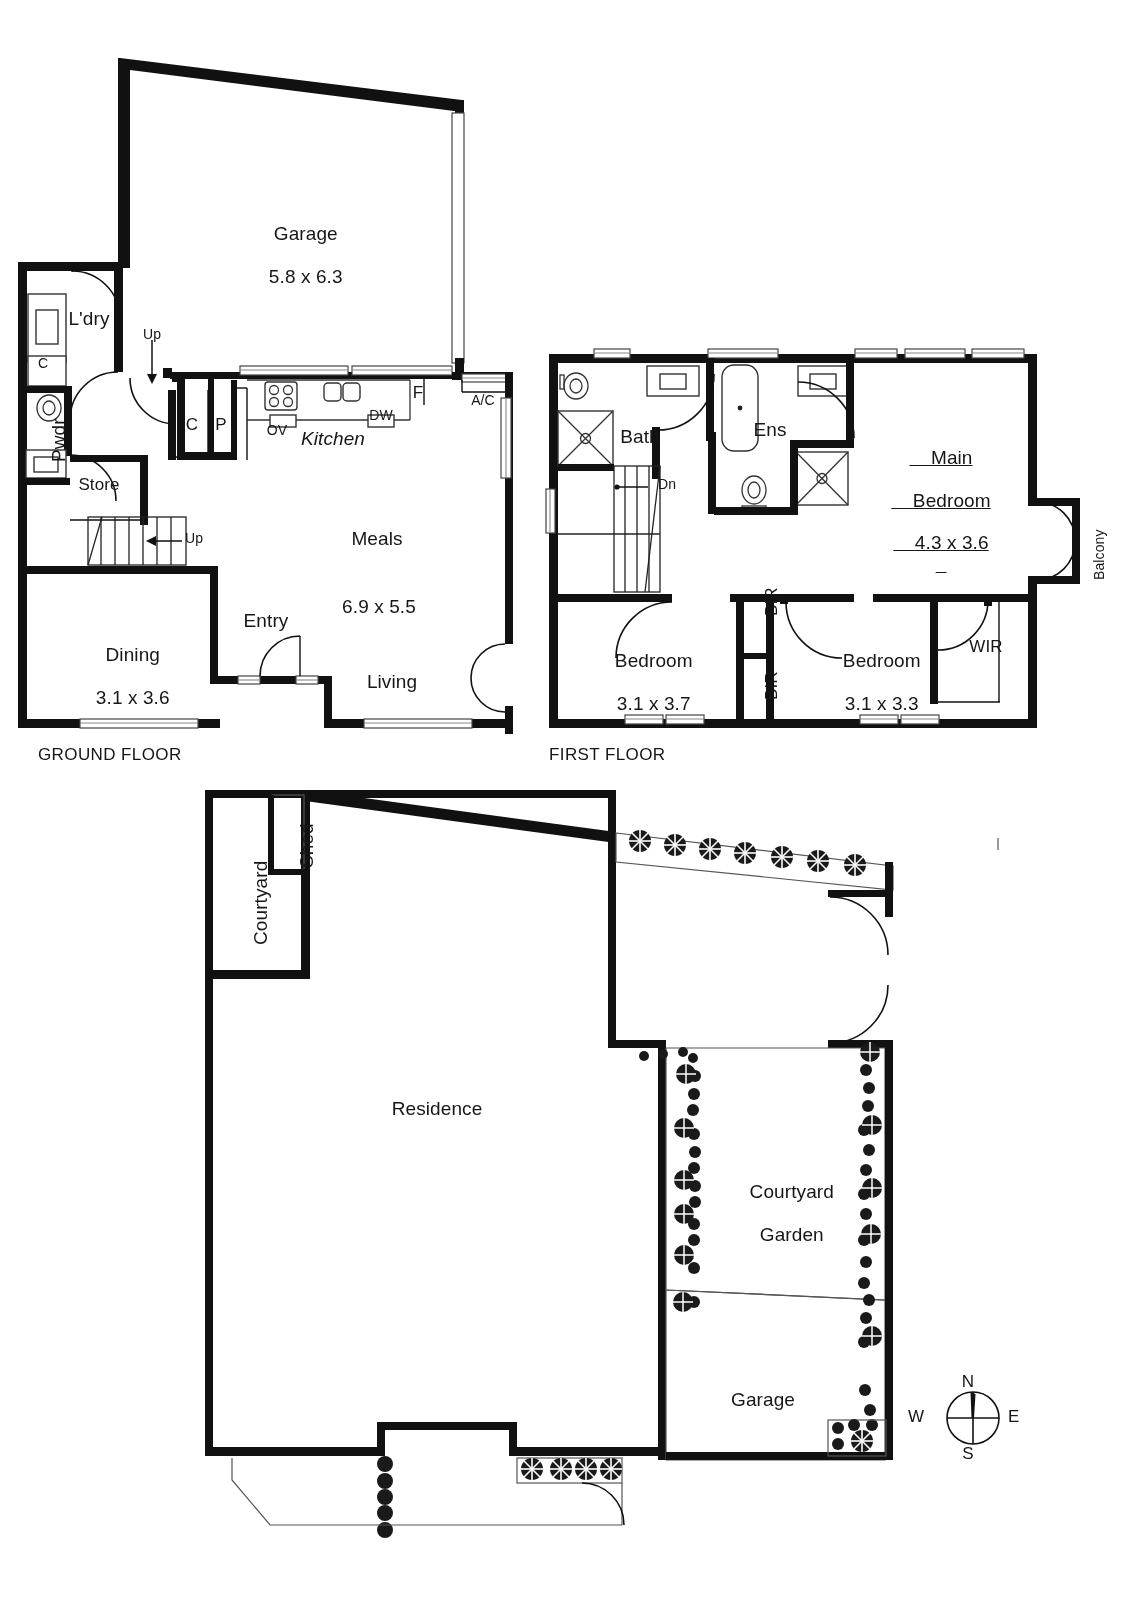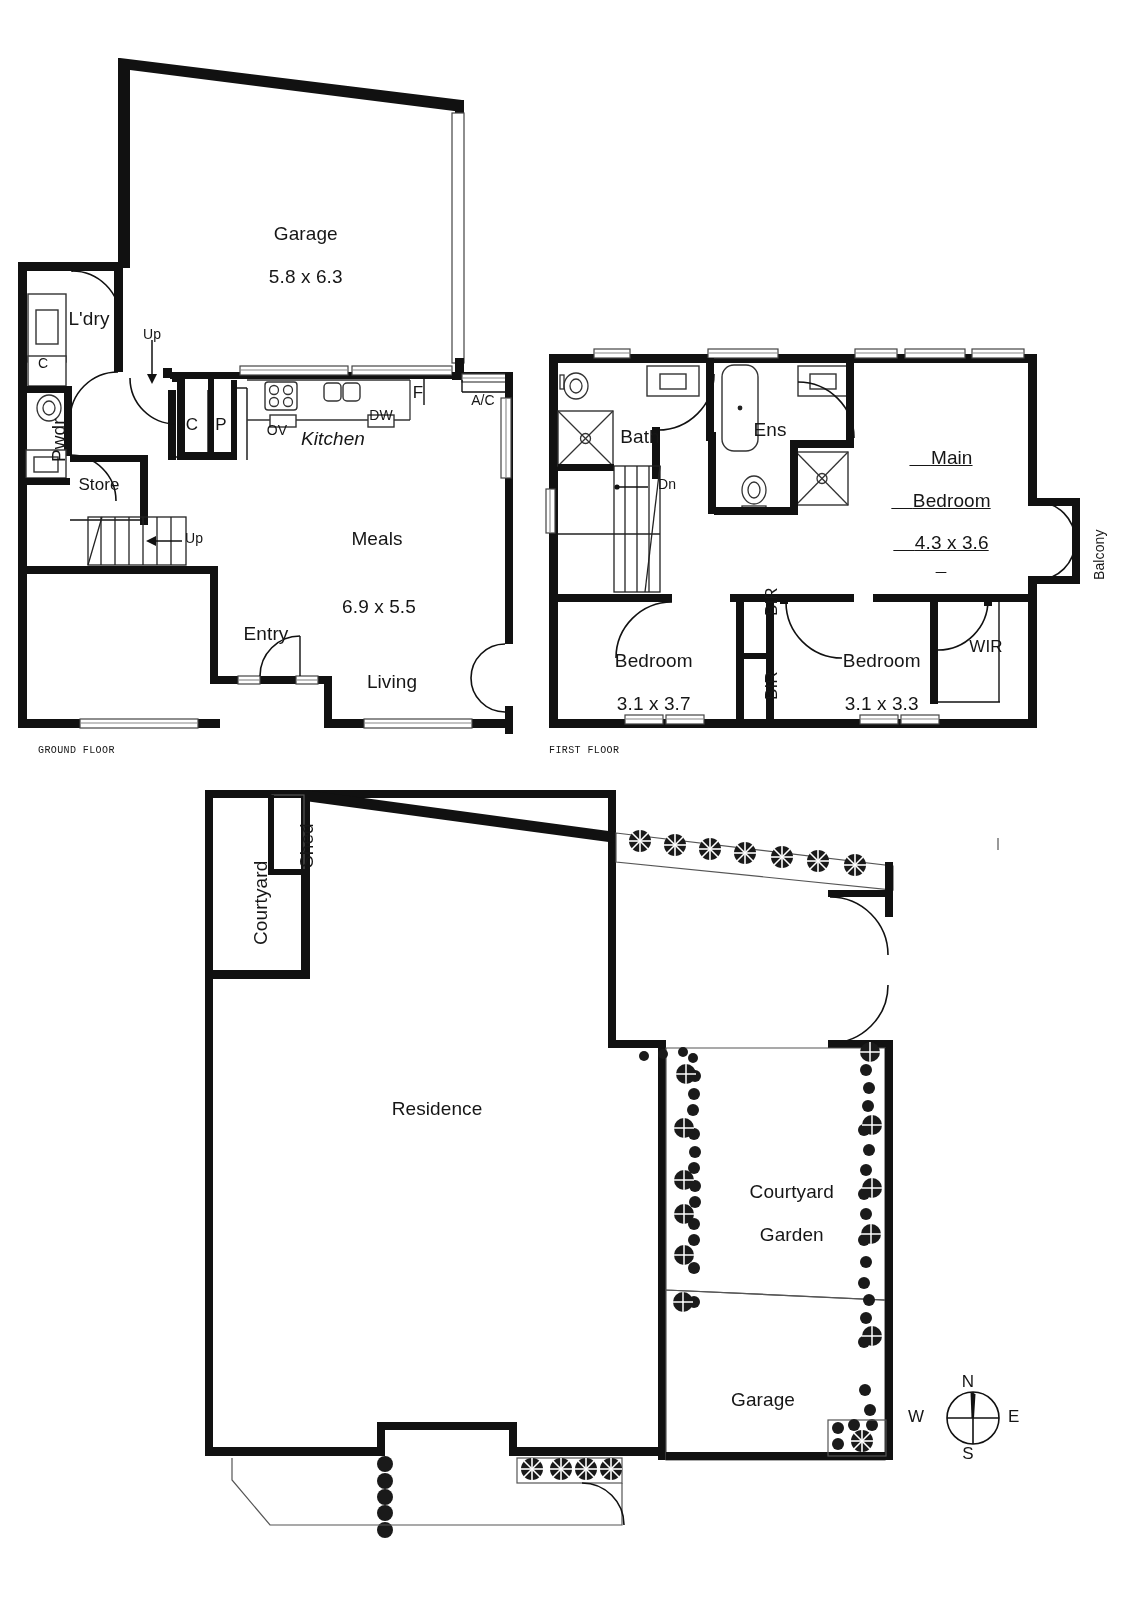--- a/index.html
+++ b/index.html
@@ -42,21 +42,21 @@
     position: absolute;
     font-family: "Liberation Sans", sans-serif;
     color: #161616;
     white-space: pre;
     line-height: 1.12;
     letter-spacing: 0.1px;
   }
   .room     { font-size: 19px; text-align: center; }
   .roomsm   { font-size: 17px; text-align: center; }
   .tiny     { font-size: 14px; text-align: center; }
-  .floorcap { font-size: 10px; letter-spacing: 0.4px; font-family: Liberation Mono, monospace; }
+  .floorcap { font-size: 17px; letter-spacing: 0.4px; }
   .compasslbl { font-size: 17px; }
   .rot90   { transform-origin: 0 0; transform: rotate(-90deg); }
   .center  { transform: translateX(-50%); }
 </style>
 </head>
 <body>
 
 <div id="page">
 
   <svg class="plan" viewBox="0 0 1131 1600">
@@ -551,24 +551,28 @@
   <div class="lbl roomsm center" style="left:418px; top:383px;">F</div>
 
   <div class="lbl tiny center" style="left:483px; top:393px;">A/C</div>
 
   <div class="lbl room center" style="left:333px; top:428px;font-style:italic;">Kitchen</div>
 
   <div class="lbl room center" style="left:377px; top:528px;">Meals</div>
 
   <div class="lbl room center" style="left:379px; top:596px;">6.9 x 5.5</div>
 
-  <div class="lbl room center" style="left:266px; top:623px;">Entry</div>
+  <div class="lbl room center" style="left:266px; top:610px;">Entry</div>
 
   <div class="lbl room center" style="left:392px; top:671px;">Living</div>
 
+  <div class="lbl room center" style="left:122px; top:623px;">
+    <span>Dining</span><br>
+    <span>3.1 x 3.6</span>
+  </div>
 
   <div class="lbl floorcap" style="left:38px; top:745px;">GROUND FLOOR</div>
 
   <div class="lbl room center" style="left:640px; top:398px;margin-top:28px;">Bath</div>
 
   <div class="lbl room center" style="left:770px; top:419px;">Ens</div>
 
   <div class="lbl tiny" style="left:658px; top:477px;">Dn</div>
 
   <div class="lbl room center" style="left:941px; top:426px;text-decoration:underline;">

